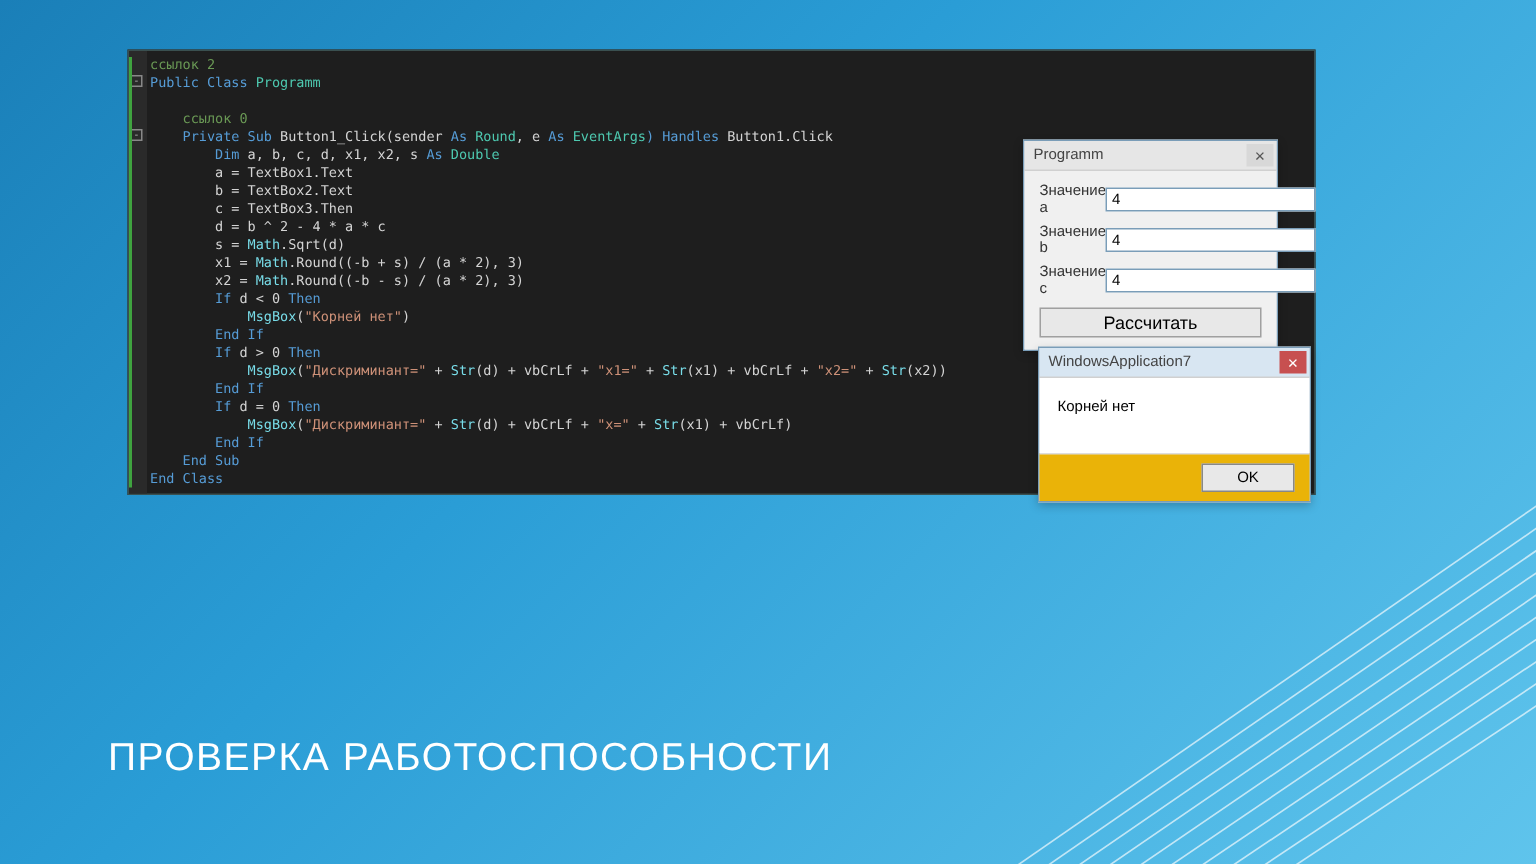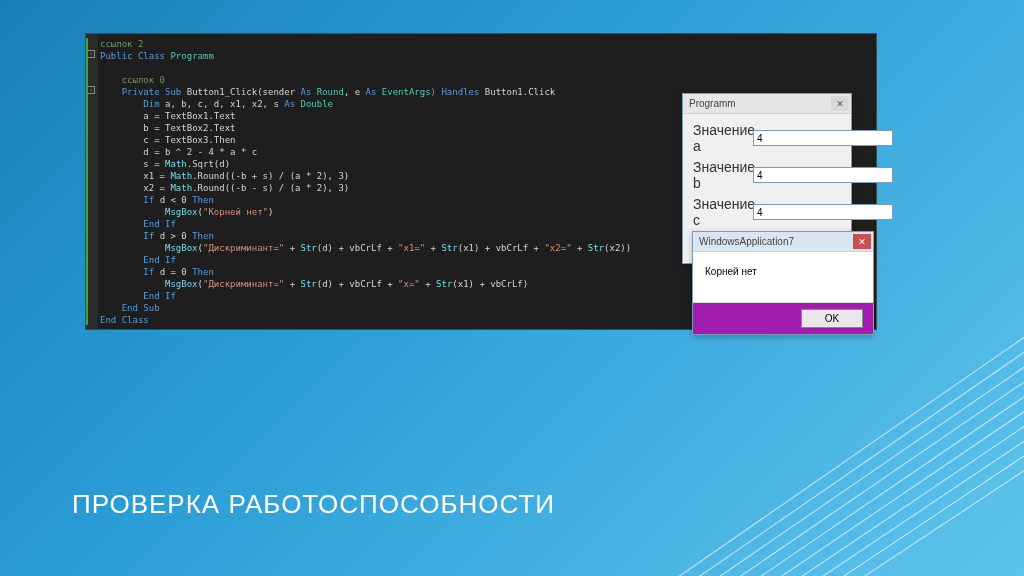--- a/index.html
+++ b/index.html
@@ -45,30 +45,30 @@
   height: 20px; background: #e6e6e6; display: flex; align-items: center;
   padding: 0 2px 0 6px; border-bottom: 1px solid #d0d0d0;
 }
 .win-title-text { flex: 1; font-size: 10px; color: #444; }
 .win-close { width: 18px; height: 15px; background: #d8d8d8; color: #555;
   font-size: 9px; display: flex; align-items: center; justify-content: center;
   cursor: pointer; }
 .win-close.red { background: #c75050; color: #fff; }
 .form-body { padding: 8px 10px; background: #f0f0f0; }
 .form-row { display: flex; align-items: center; margin-bottom: 5px; }
-.form-label { width: 60px; color: #333; font-size: 14px; }
+.form-label { width: 60px; color: #333; font-size: 10px; }
 .form-input { flex: 1; height: 16px; border: 1px solid #7a9db8; background: #fff;
   font-size: 10px; padding: 0 3px; }
 .form-btn { width: 100%; height: 20px; background: #e8e8e8; border: 1px solid #a0a0a0;
   font-size: 12px; cursor: pointer; margin-top: 2px; }
 
 #form-programm { left: 682px; top: 93px; width: 170px; }
 #form-msgbox { left: 692px; top: 231px; width: 182px; }
 .msg-body { padding: 14px 12px 10px 12px; background: #fff; min-height: 50px; }
-.msg-footer { background: #a21caf; padding: 6px 10px; display: flex; justify-content: flex-end;
+.msg-footer { background: #eab308; padding: 6px 10px; display: flex; justify-content: flex-end;
   border-top: 1px solid #ddd; align-items: center; }
 .msg-ok { width: 62px; height: 19px; font-size: 10px; cursor: pointer;
   background: #e8e8e8; border: 1px solid #888; }
 
 .slide-title {
   position: absolute; left: 72px; bottom: 56px;
   color: #ffffff; font-size: 26px; letter-spacing: 1px; font-weight: 300;
 }
 </style>
 </head>

